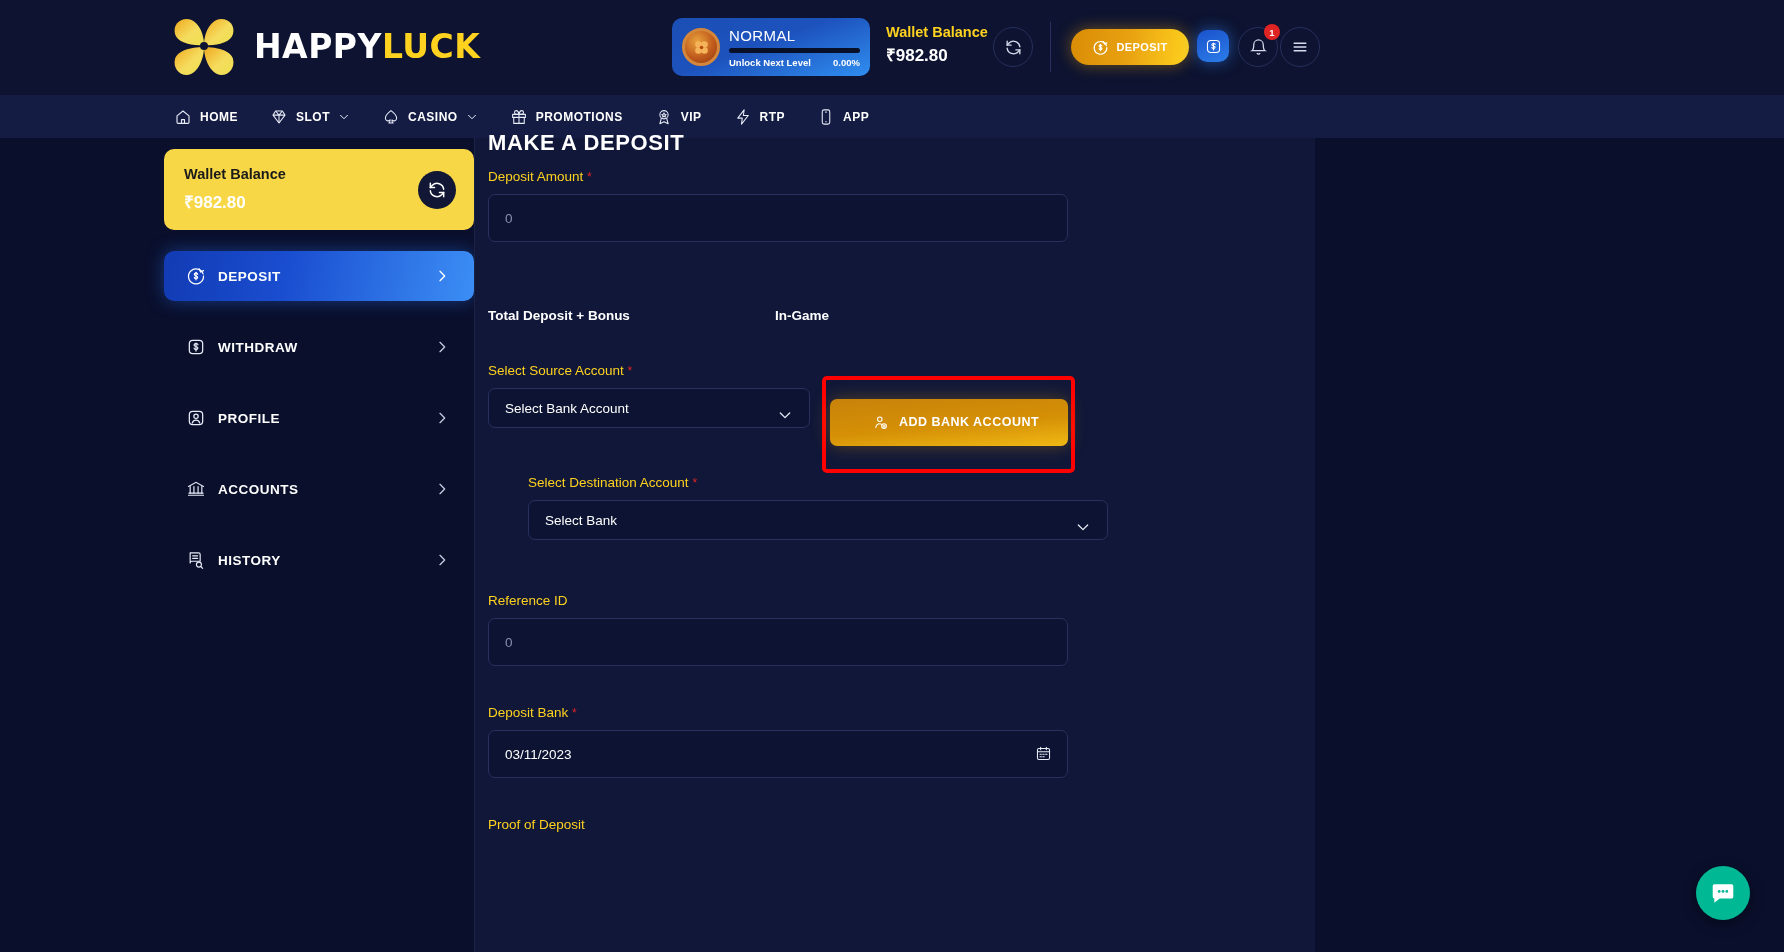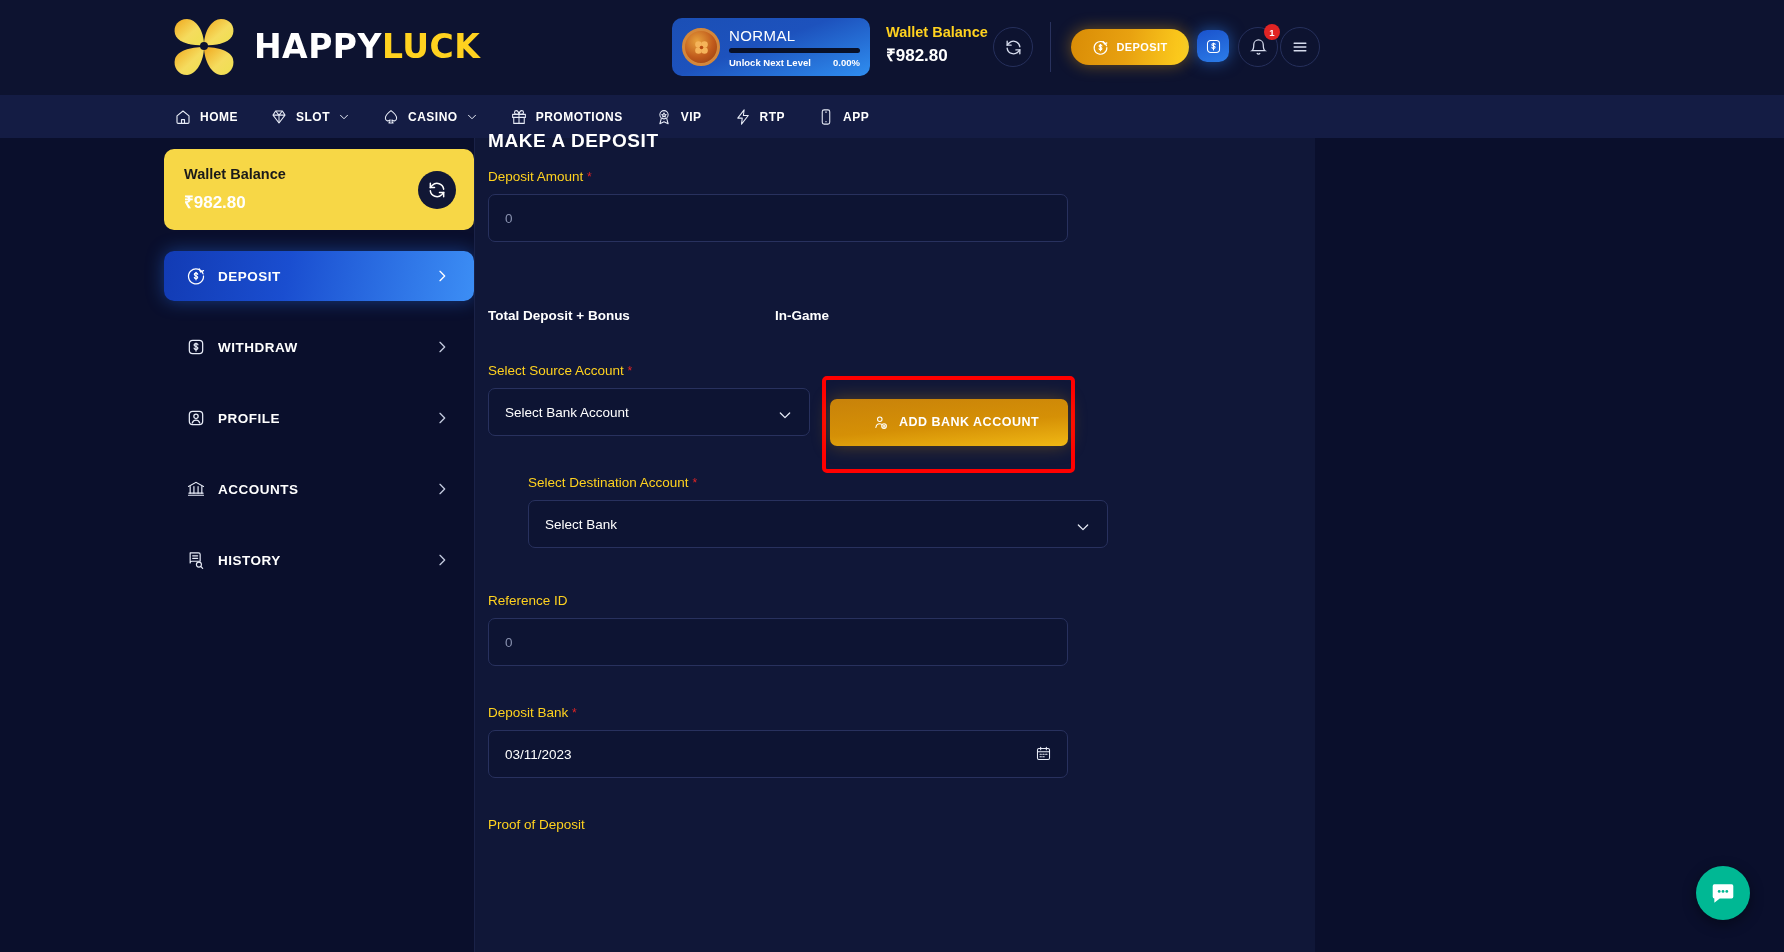--- a/index.html
+++ b/index.html
@@ -190,38 +190,38 @@
 
   
   .main {
     position: absolute; left: 475px; top: 0;
     width: 840px; height: 814px;
     background: #101738;
     padding: 0 13px 0 13px;
   }
   .main-title {
     position: absolute; left: 13px; top: -8px;
-    font-size: 19px; font-weight: bold; color: #ffffff; letter-spacing: 0.6px;
+    font-size: 22px; font-weight: bold; color: #ffffff; letter-spacing: 0.6px;
   }
 
   .field { position: absolute; left: 13px; }
   .field-label {
     font-size: 13.5px; color: #ffd21f; margin-bottom: 10px;
   }
   .req { color: #e02424; font-size: 12px; }
   .txt-input {
     width: 580px; height: 48px; border-radius: 7px;
     background: #0d1433; border: 1px solid #28315e;
     color: #ffffff; font-size: 13.5px;
     padding: 0 16px;
     font-family: "Liberation Sans", sans-serif;
   }
   .txt-input::placeholder { color: #8790ae; }
   .select-box {
-    height: 48px; border-radius: 7px;
+    height: 40px; border-radius: 7px;
     background: #0d1433; border: 1px solid #28315e;
     color: #ffffff; font-size: 13.5px;
     display: flex; align-items: center; padding: 1px 16px;
     cursor: pointer; position: relative;
   }
   .select-chevron { position: absolute; right: 16px; top: 18px; }
 
   .summary-row {
     position: absolute; left: 13px; top: 170px;
     display: flex; width: 580px;

